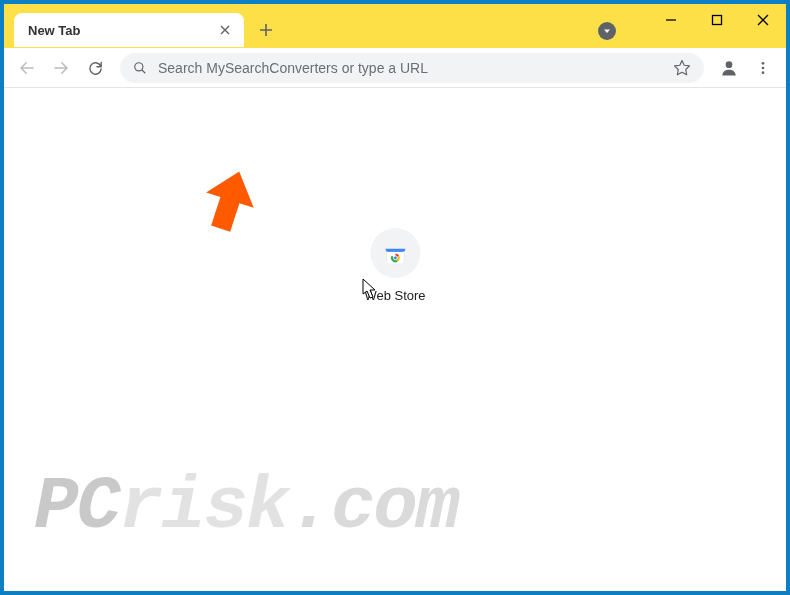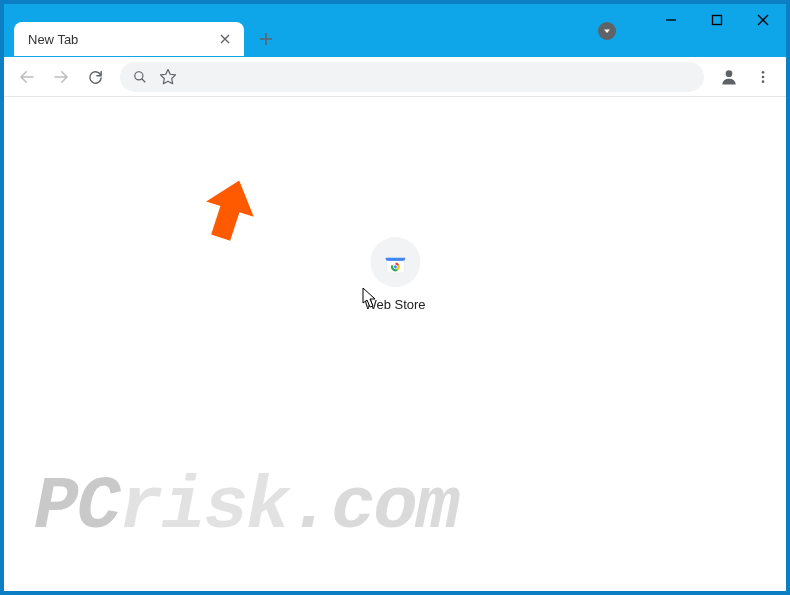--- a/index.html
+++ b/index.html
@@ -15,25 +15,26 @@
   position: absolute;
   top: 4px;
   left: 4px;
   right: 4px;
   bottom: 4px;
   background: #fff;
   display: flex;
   flex-direction: column;
 }
 .titlebar {
-  height: 53px;
-  background: #0ea5e9;
+  height: 44px;
+  background: #fde047;
   display: flex;
   align-items: flex-end;
   position: relative;
+  font-weight: bold;
 }
 .win-controls {
   position: absolute;
   top: 0;
   right: 0;
   display: flex;
   height: 32px;
 }
 .win-btn {
   width: 46px;
@@ -306,20 +307,21 @@
         </svg>
     </div>
 
     <div class="omnibox">
       <span class="search-glyph">
         <svg width="14" height="14" viewBox="0 0 24 24">
             <circle cx="10" cy="10" r="7" stroke="#5f6368" stroke-width="2" fill="none"></circle>
             <path d="M15 15 L21 21" stroke="#5f6368" stroke-width="2"></path>
           </svg>
       </span>
+      <input type="text" placeholder="Search MySearchConverters or type a URL" style="">
       <span class="star-btn">
         <svg width="18" height="18" viewBox="0 0 24 24">
             <path d="M12 2 L14.9 8.3 L22 9.2 L17 14 L18.2 21 L12 17.7 L5.8 21 L7 14 L2 9.2 L9.1 8.3 Z" stroke="#5f6368" stroke-width="1.6" fill="none" stroke-linejoin="round"></path>
           </svg>
       </span>
     </div>
 
     <div class="profile-btn">
       <svg width="20" height="20" viewBox="0 0 24 24">
           <circle cx="12" cy="8" r="4" fill="#5f6368"></circle>

